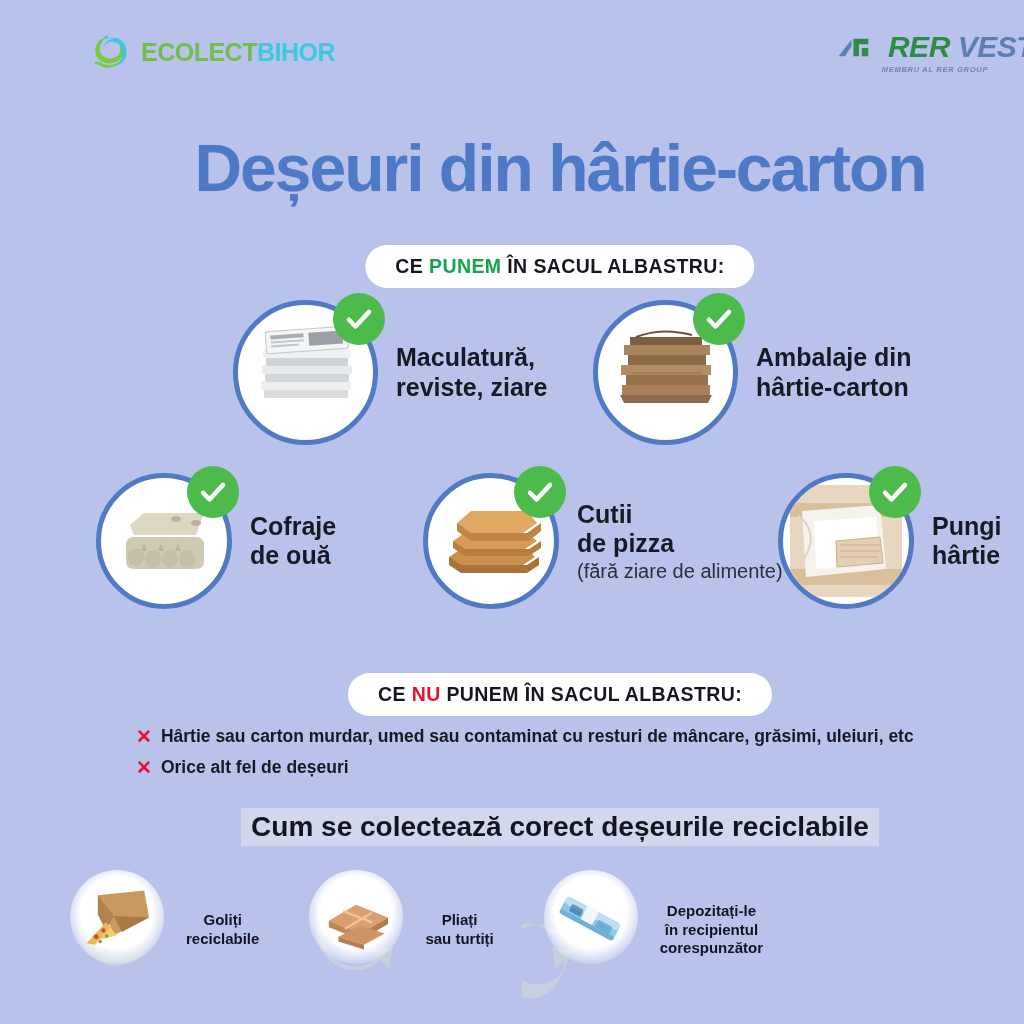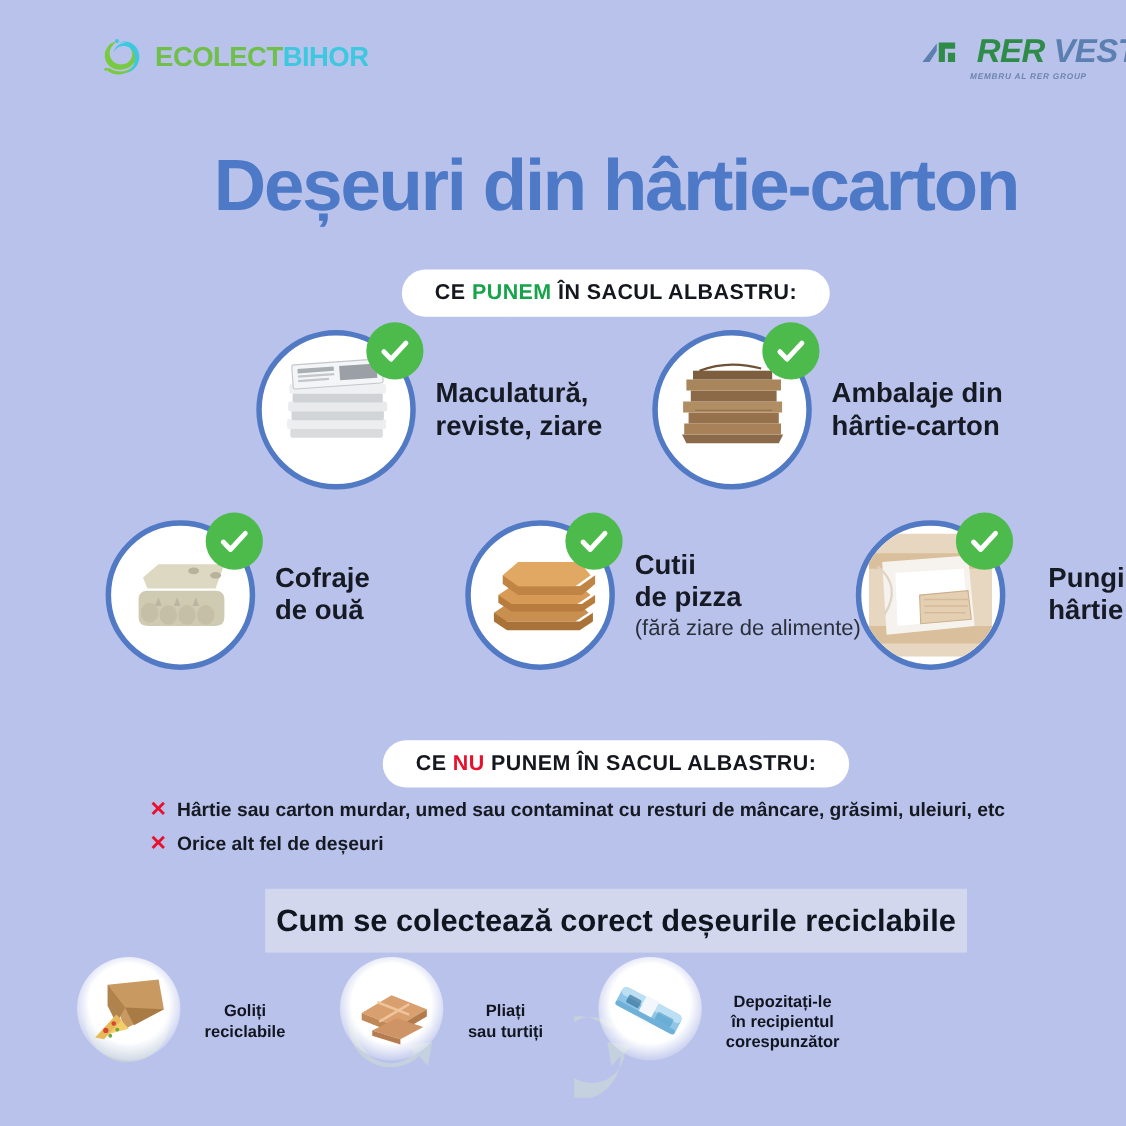--- a/index.html
+++ b/index.html
@@ -60,32 +60,32 @@
     background: #4cbb4c; display: flex; align-items: center; justify-content: center;
   }
   .check svg { width: 30px; height: 30px; }
   .item-label { margin-left: 18px; color: #161a24; font-weight: bold; font-size: 25px; line-height: 1.18; }
   .item-label .sub { font-weight: normal; font-size: 20px; color: #2a2f3b; line-height: 1.15; display: block; margin-top: 1px; }
 
   #item-1 { left: 185px; top: 300px; }
   #item-2 { left: 545px; top: 300px; }
   #item-3 { left: 48px; top: 473px; }
   #item-4 { left: 375px; top: 473px; }
-  #item-5 { left: 730px; top: 473px; gap: 21px; }
+  #item-5 { left: 730px; top: 473px; }
 
   
   .forbid { position: absolute; left: 88px; top: 727px; }
   .forbid-row { display: flex; align-items: flex-start; gap: 9px; margin-bottom: 10px; }
   .x-mark { color: #e8112d; font-weight: bold; font-size: 19px; line-height: 1.1; }
   .forbid-text { color: #151922; font-weight: bold; font-size: 17.5px; line-height: 1.1; }
 
   
   .howto-title {
     position: absolute; left: 50%; transform: translateX(-50%); top: 808px;
-    background: #d3d7ee; padding: 13px 10px;
+    background: #d3d7ee; padding: 3px 10px;
     font-size: 28px; font-weight: bold; color: #111520; white-space: nowrap;
   }
   .steps { position: absolute; left: 0; right: 0; top: 862px; display: flex; justify-content: flex-start; gap: 28px; }
   .step { display: flex; align-items: center; }
   .step-ico { position: relative; width: 136px; height: 136px; flex: none; }
   .step-ico .halo { position: absolute; left: 22px; top: 8px; width: 94px; height: 94px; border-radius: 50%;
       background: radial-gradient(circle at 50% 45%, #ffffff 52%, rgba(255,255,255,0.05) 78%); }
   .step-ico svg.arrow { position: absolute; left: 0; top: 0; width: 136px; height: 136px; }
   .step-ico .art { position: absolute; left: 28px; top: 22px; width: 82px; height: 72px; }
   .step-label { color: #111520; font-weight: bold; font-size: 15px; line-height: 1.25; text-align: center; margin-left: 2px; }

